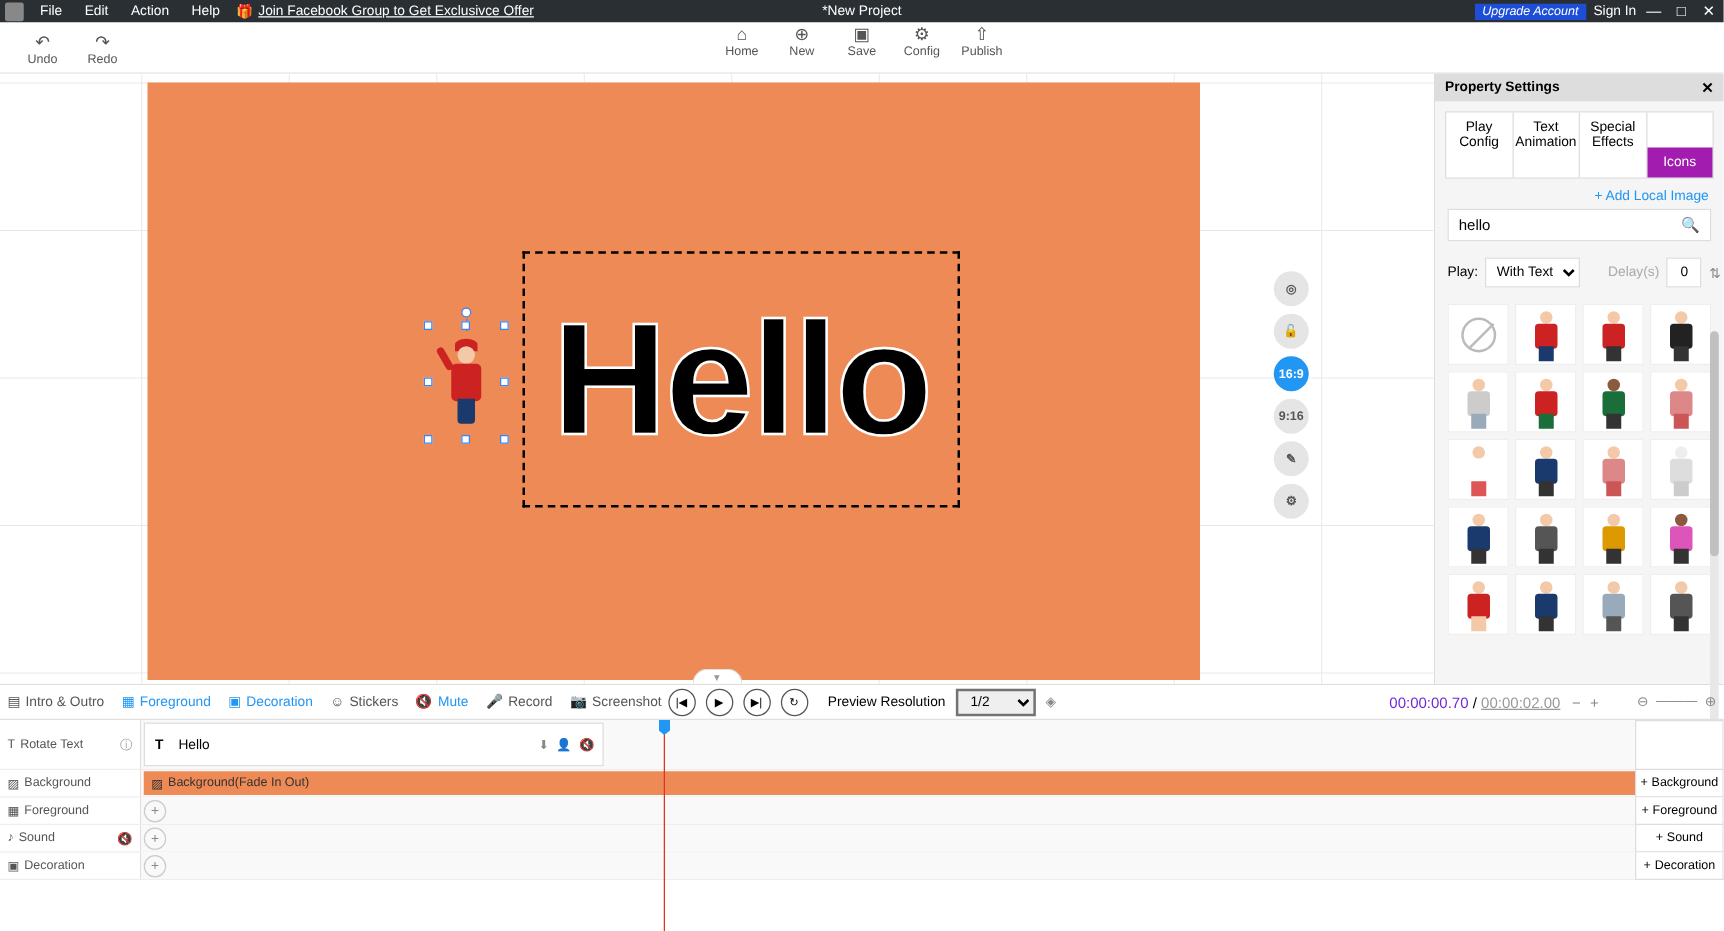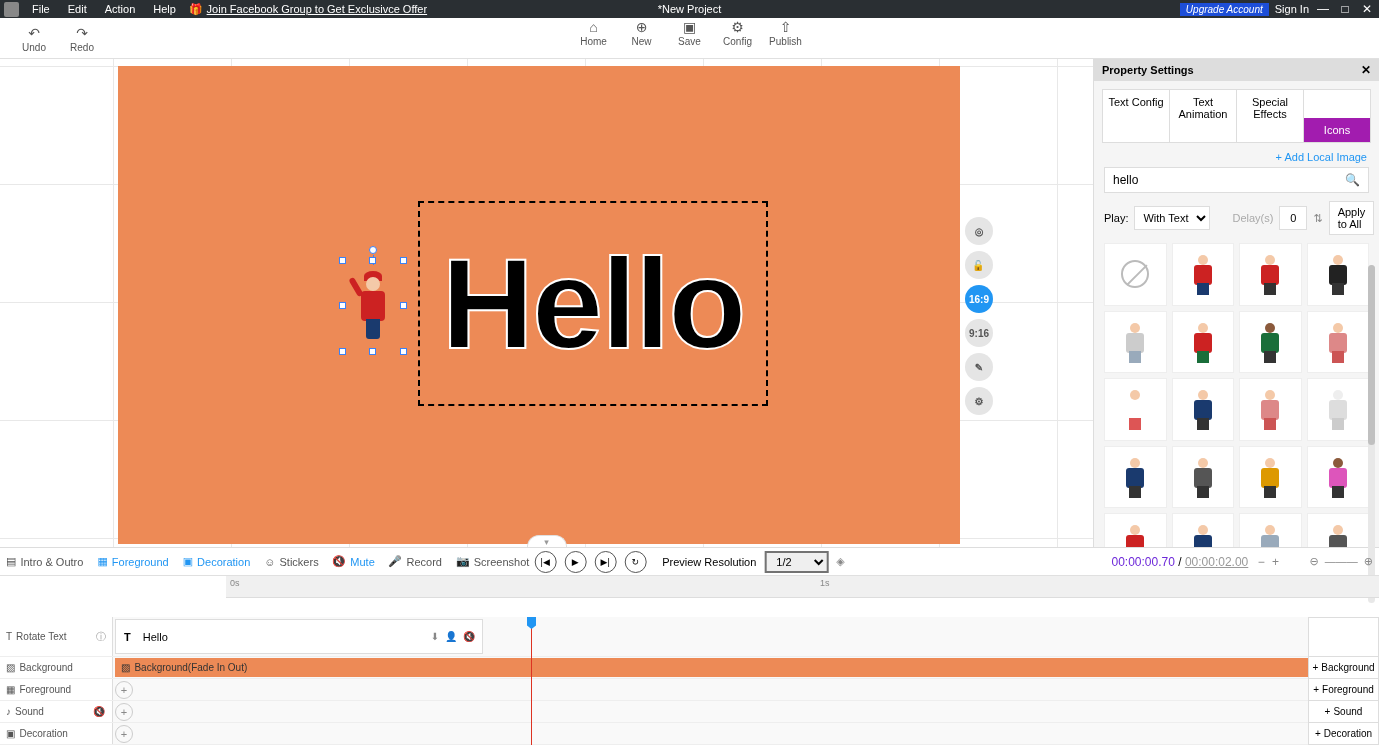--- a/index.html
+++ b/index.html
@@ -40,21 +40,21 @@
 .selected-icon .person .legs { width: 14px; height: 20px; background: #1a3a6e; position: absolute; top: 48px; left: 13px; border-radius: 0 0 3px 3px; }
 .sel-handle { width: 7px; height: 7px; background: #fff; border: 1px solid #3b82f6; position: absolute; }
 .sel-rotate { width: 8px; height: 8px; background: #fff; border: 1px solid #3b82f6; border-radius: 50%; position: absolute; top: -15px; left: 50%; transform: translateX(-50%); }
 .sel-rotate::after { content: ''; position: absolute; width: 1px; height: 10px; background: #3b82f6; left: 3px; top: 8px; }
 .right-tools { position: absolute; right: 100px; top: 158px; display: flex; flex-direction: column; gap: 6px; }
 .rtool { width: 28px; height: 28px; border-radius: 50%; background: #e5e5e5; display: flex; align-items: center; justify-content: center; font-size: 10px; color: #555; font-weight: bold; cursor: pointer; }
 .rtool.active { background: #2196f3; color: #fff; }
 .collapse-tab { position: absolute; bottom: 0; left: 50%; transform: translateX(-50%); width: 40px; height: 12px; background: #fff; border-radius: 12px 12px 0 0; border: 1px solid #e0e0e0; border-bottom: none; display: flex; align-items: center; justify-content: center; font-size: 9px; color: #999; cursor: pointer; }
 
 
-.prop-panel { width: 286px; background: #f5f5f5; border-left: 1px solid #ddd; display: flex; flex-direction: column; }
+.prop-panel { width: 232px; background: #f5f5f5; border-left: 1px solid #ddd; display: flex; flex-direction: column; }
 .prop-header { height: 22px; background: #ddd; display: flex; align-items: center; justify-content: space-between; padding: 0 8px; font-size: 11px; font-weight: bold; }
 .prop-close { cursor: pointer; font-size: 12px; }
 .prop-tabs { display: flex; border: 1px solid #ddd; margin: 8px; background: #fff; }
 .prop-tab { flex: 1; text-align: center; padding: 6px 0; font-size: 11px; cursor: pointer; border-right: 1px solid #ddd; }
 .prop-tab:last-child { border-right: none; }
 .prop-tab.active { background: #a21caf; color: #fff; margin-top: 28px; }
 .add-local { text-align: right; padding: 0 12px 4px; font-size: 11px; color: #2196f3; cursor: pointer; }
 .search-box { margin: 0 10px 8px; border: 1px solid #ddd; background: #fff; height: 26px; display: flex; align-items: center; padding: 0 8px; }
 .search-box input { border: none; outline: none; flex: 1; font-size: 12px; }
 .search-box .sicon { color: #aaa; font-size: 12px; }
@@ -201,21 +201,21 @@
     </div>
     <div class="collapse-tab">▾</div>
   </div>
 
   <div class="prop-panel">
     <div class="prop-header">
       <span>Property Settings</span>
       <span class="prop-close">✕</span>
     </div>
     <div class="prop-tabs">
-      <div class="prop-tab">Text Config</div>
+      <div class="prop-tab">Play Config</div>
       <div class="prop-tab">Text Animation</div>
       <div class="prop-tab">Special Effects</div>
       <div class="prop-tab active">Icons</div>
     </div>
     <div class="add-local">+  Add Local Image</div>
     <div class="search-box">
       <input value="hello" style="">
       <span class="sicon">🔍</span>
     </div>
     <div class="play-row">
@@ -416,27 +416,20 @@
       <span style="margin-left:6px;color:#888">−</span>
       <span style="margin-left:4px;color:#888">+</span>
     </div>
     <div class="zoom-ctrls">
       <span>⊖</span>
       <span>———</span>
       <span>⊕</span>
     </div>
   </div>
 
-  <div style="display:flex; position:relative; flex:1;">
-    <div style="width:113px"></div>
-    <div class="tl-ruler" style="flex:1">
-      <span class="tick" style="left:4px">0s</span>
-      <span class="tick" style="left:594px">1s</span>
-    </div>
-  </div>
 
   <div class="tl-tracks">
     <div class="tl-playhead"></div>
 
     <div class="tl-row tall">
       <div class="tl-label">
           <span>T</span>
           <span>Rotate Text</span>
           <span class="info-icon">ⓘ</span>
         </div>

